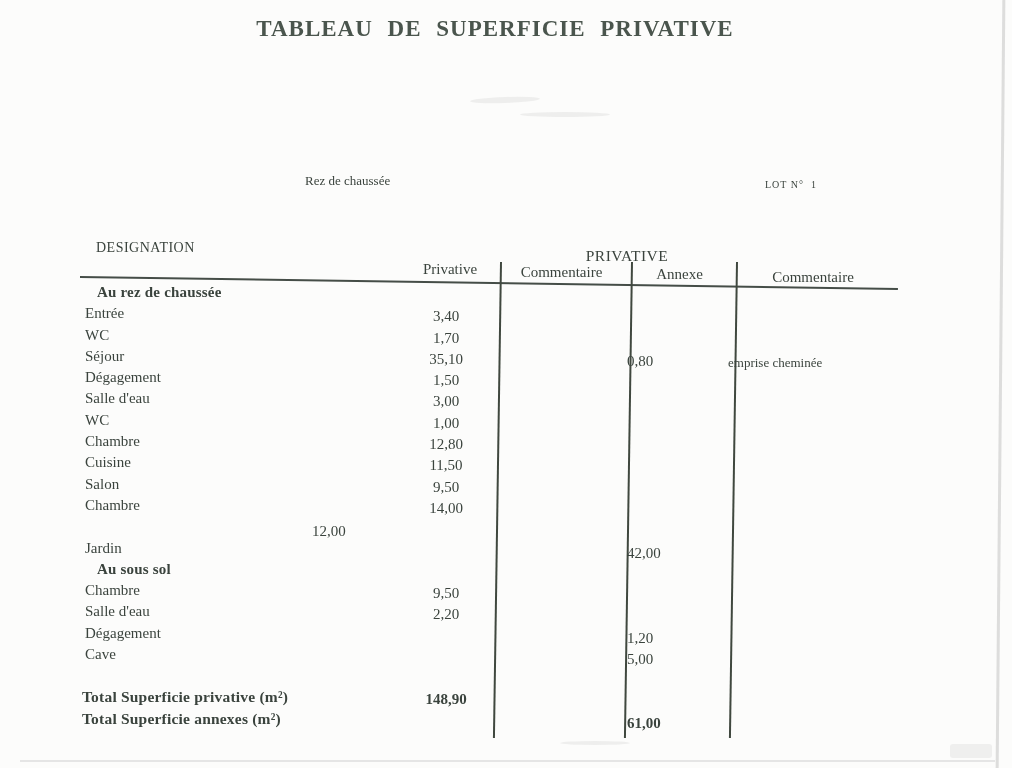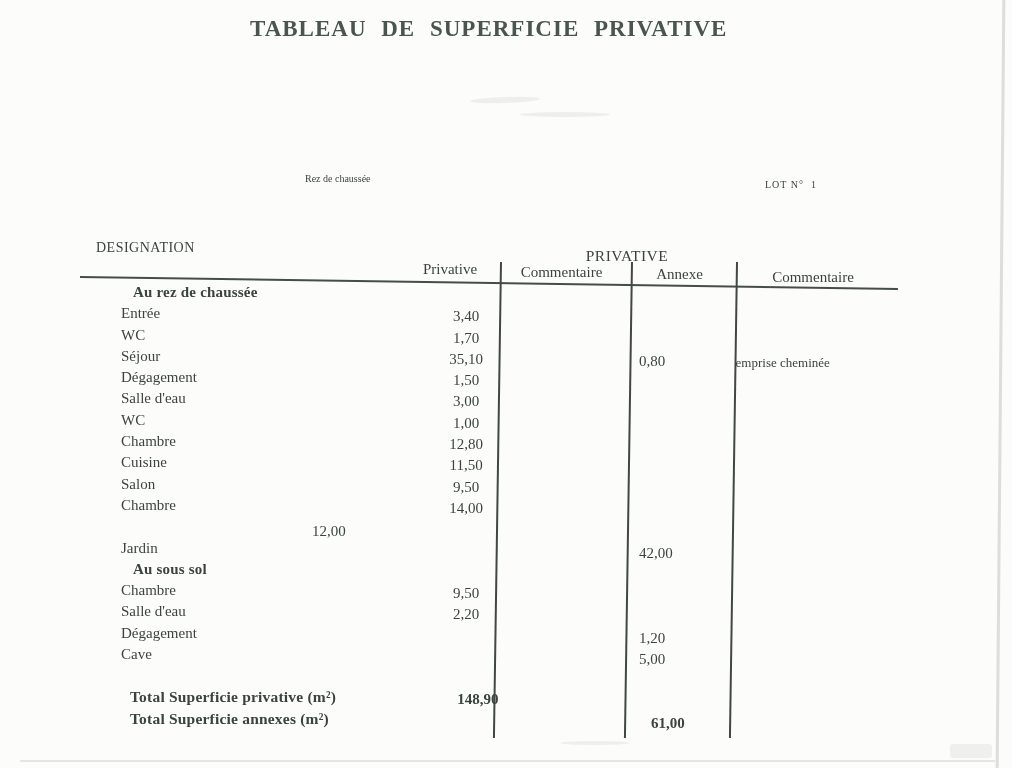--- a/index.html
+++ b/index.html
@@ -7,27 +7,28 @@
     width:1012px;height:768px;position:relative;overflow:hidden;
     background:#fcfcfb;
     font-family:"Liberation Serif", serif;
     color:#3a433d;
   }
   .abs{position:absolute;}
 
   
   .doc-title{
     left:250px;top:16px;width:490px;
+    text-align:center;
     font-size:23px;font-weight:bold;
     letter-spacing:1px;word-spacing:8px;
     color:#4a554d;
   }
 
   
-  .floor-label{left:305px;top:173px;font-size:10px;}
+  .floor-label{left:305px;top:173px;font-size:13px;}
   .lot-label{left:754px;top:179px;font-size:10px;letter-spacing:1px;white-space:pre;margin-left:11px;}
 
   .designation-hdr{left:96px;top:240px;font-size:14px;letter-spacing:0.5px;}
   .superficie-hdr{left:557px;top:247px;width:140px;text-align:center;font-size:15.5px;letter-spacing:0.5px;}
 
   .col-hdr{font-size:15px;text-align:center;}
   .col-priv{left:404px;top:261px;width:92px;}
   .col-c1{left:496px;top:264px;width:131px;}
   .col-annexe{left:631px;top:266px;width:97px;}
   .col-c2{left:732px;top:269px;width:162px;}
@@ -43,29 +44,29 @@
     transform:rotate(0.85deg);transform-origin:top center;
   }
   .vrule-1{left:500px;}
   .vrule-2{left:631px;}
   .vrule-3{left:736px;}
 
   
   .rows{left:85px;top:283px;width:815px;}
   .trow{display:flex;height:21.3px;font-size:15px;line-height:19px;}
   .cell{overflow:visible;white-space:nowrap;}
-  .cell-label{width:315px;margin-left:36px;}
+  .cell-label{width:315px;}
   .cell-priv{width:92px;text-align:center;padding-top:3px;}
   .cell-c1{width:135px;text-align:center;padding-top:4px;}
   .cell-annexe{width:101px;text-align:left;padding-top:5px;}
   .cell-c2{width:172px;padding-top:6px;font-size:13px;}
   .trow.section .cell-label{font-weight:bold;padding-left:12px;letter-spacing:0.2px;}
 
   
-  .totals{left:94px;top:687px;width:818px;font-family:Liberation Serif, serif;}
+  .totals{left:82px;top:687px;width:818px;font-family:Liberation Serif, serif;}
   .trow.total{height:22px;}
   .trow.total .cell-label{width:318px;font-weight:bold;font-size:15.5px;letter-spacing:0.2px;}
   .trow.total .cell-priv,.trow.total .cell-annexe{font-weight:bold;}
 
   
   .edge-right{left:999px;top:0;width:2.5px;height:768px;background:#d4d4d4;opacity:0.8;transform:rotate(0.5deg);}
   .edge-bottom{left:20px;top:760px;width:975px;height:2px;background:#dcdcdc;opacity:0.7;}
   .smudge{background:rgba(120,120,120,0.10);border-radius:50%;}
   .sm1{left:470px;top:97px;width:70px;height:6px;transform:rotate(-2deg);}
   .sm2{left:520px;top:112px;width:90px;height:5px;}

